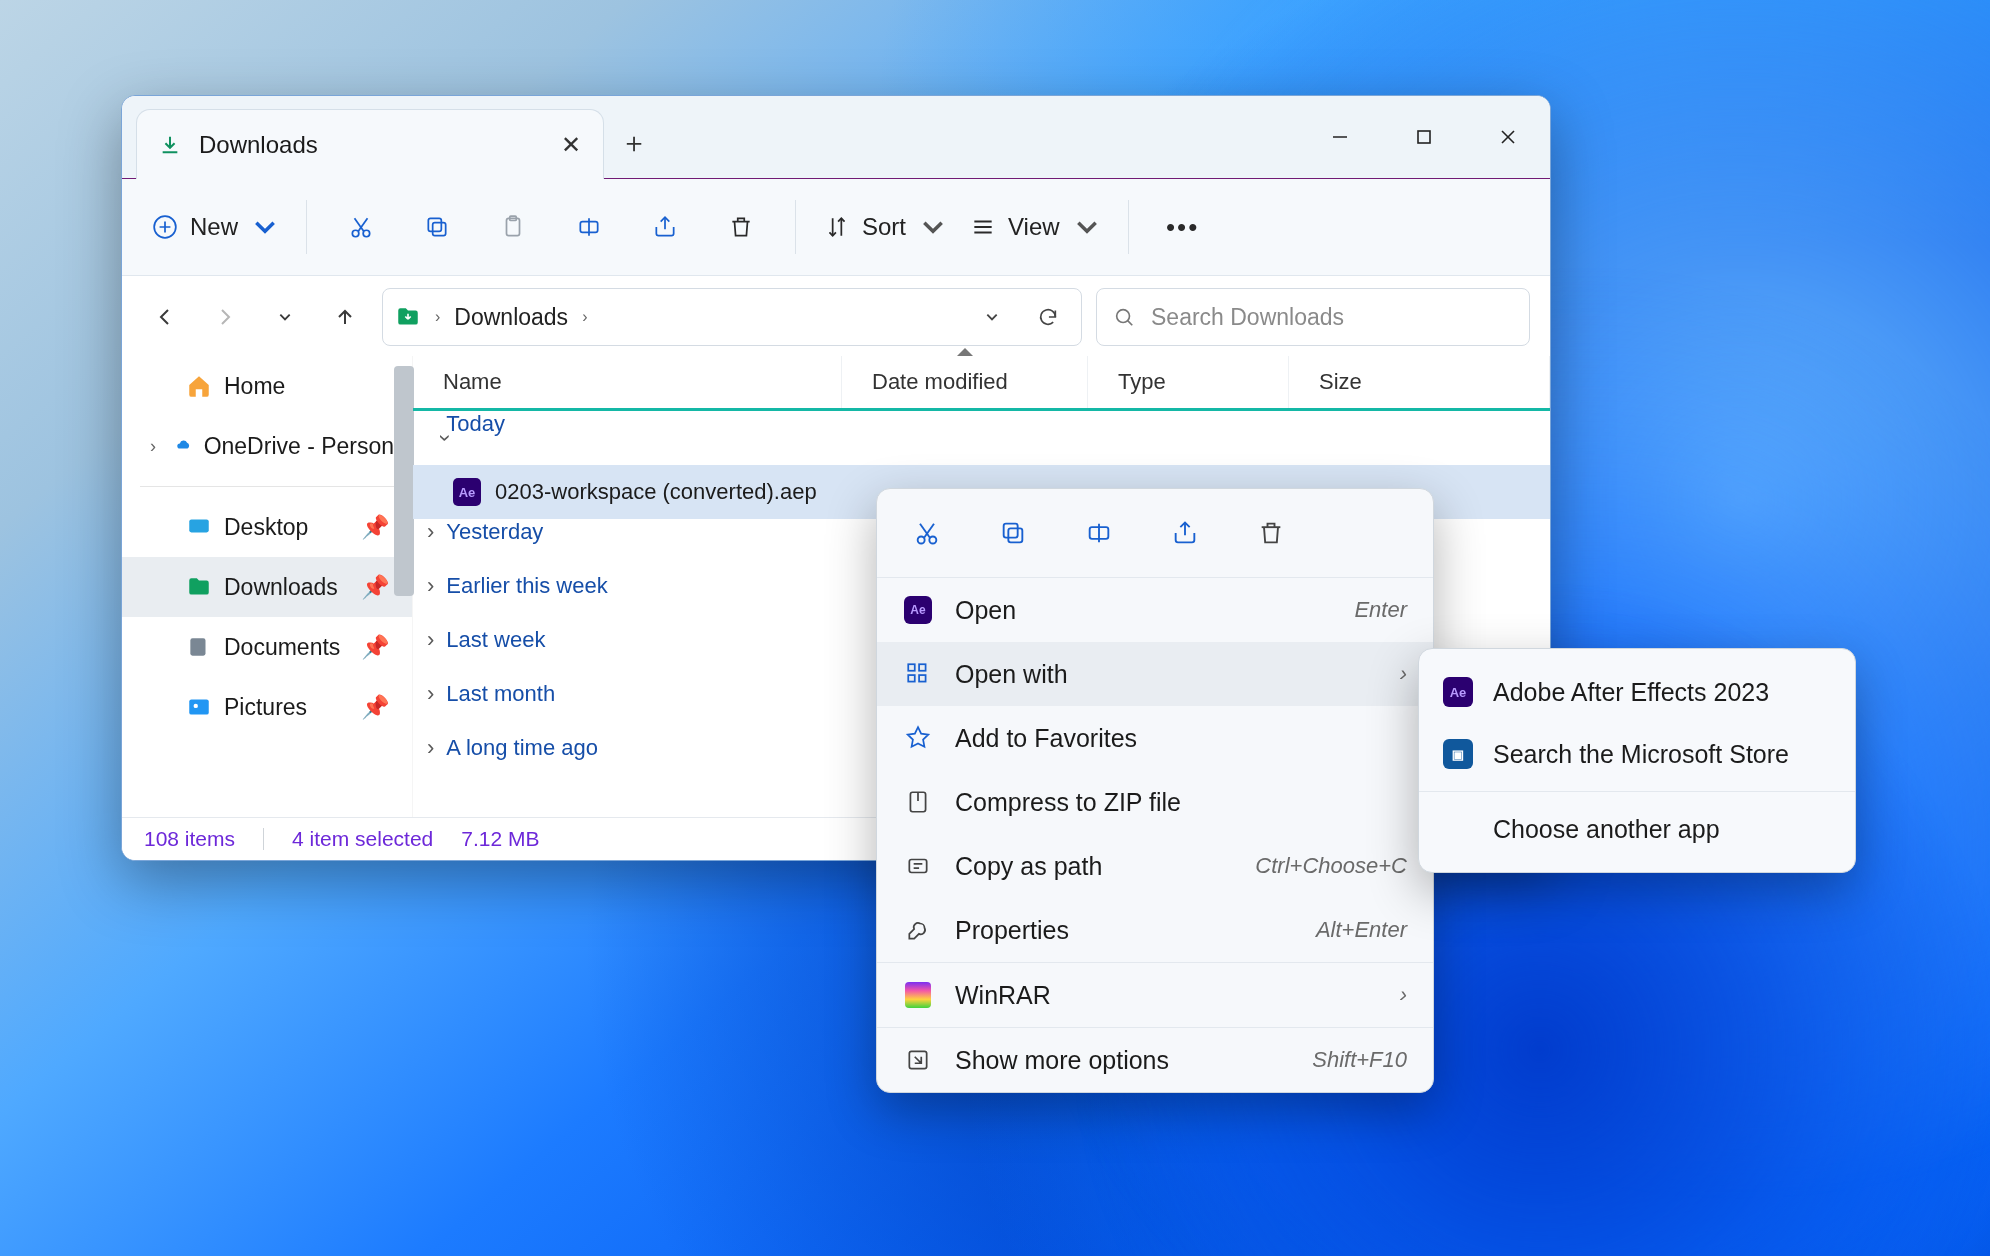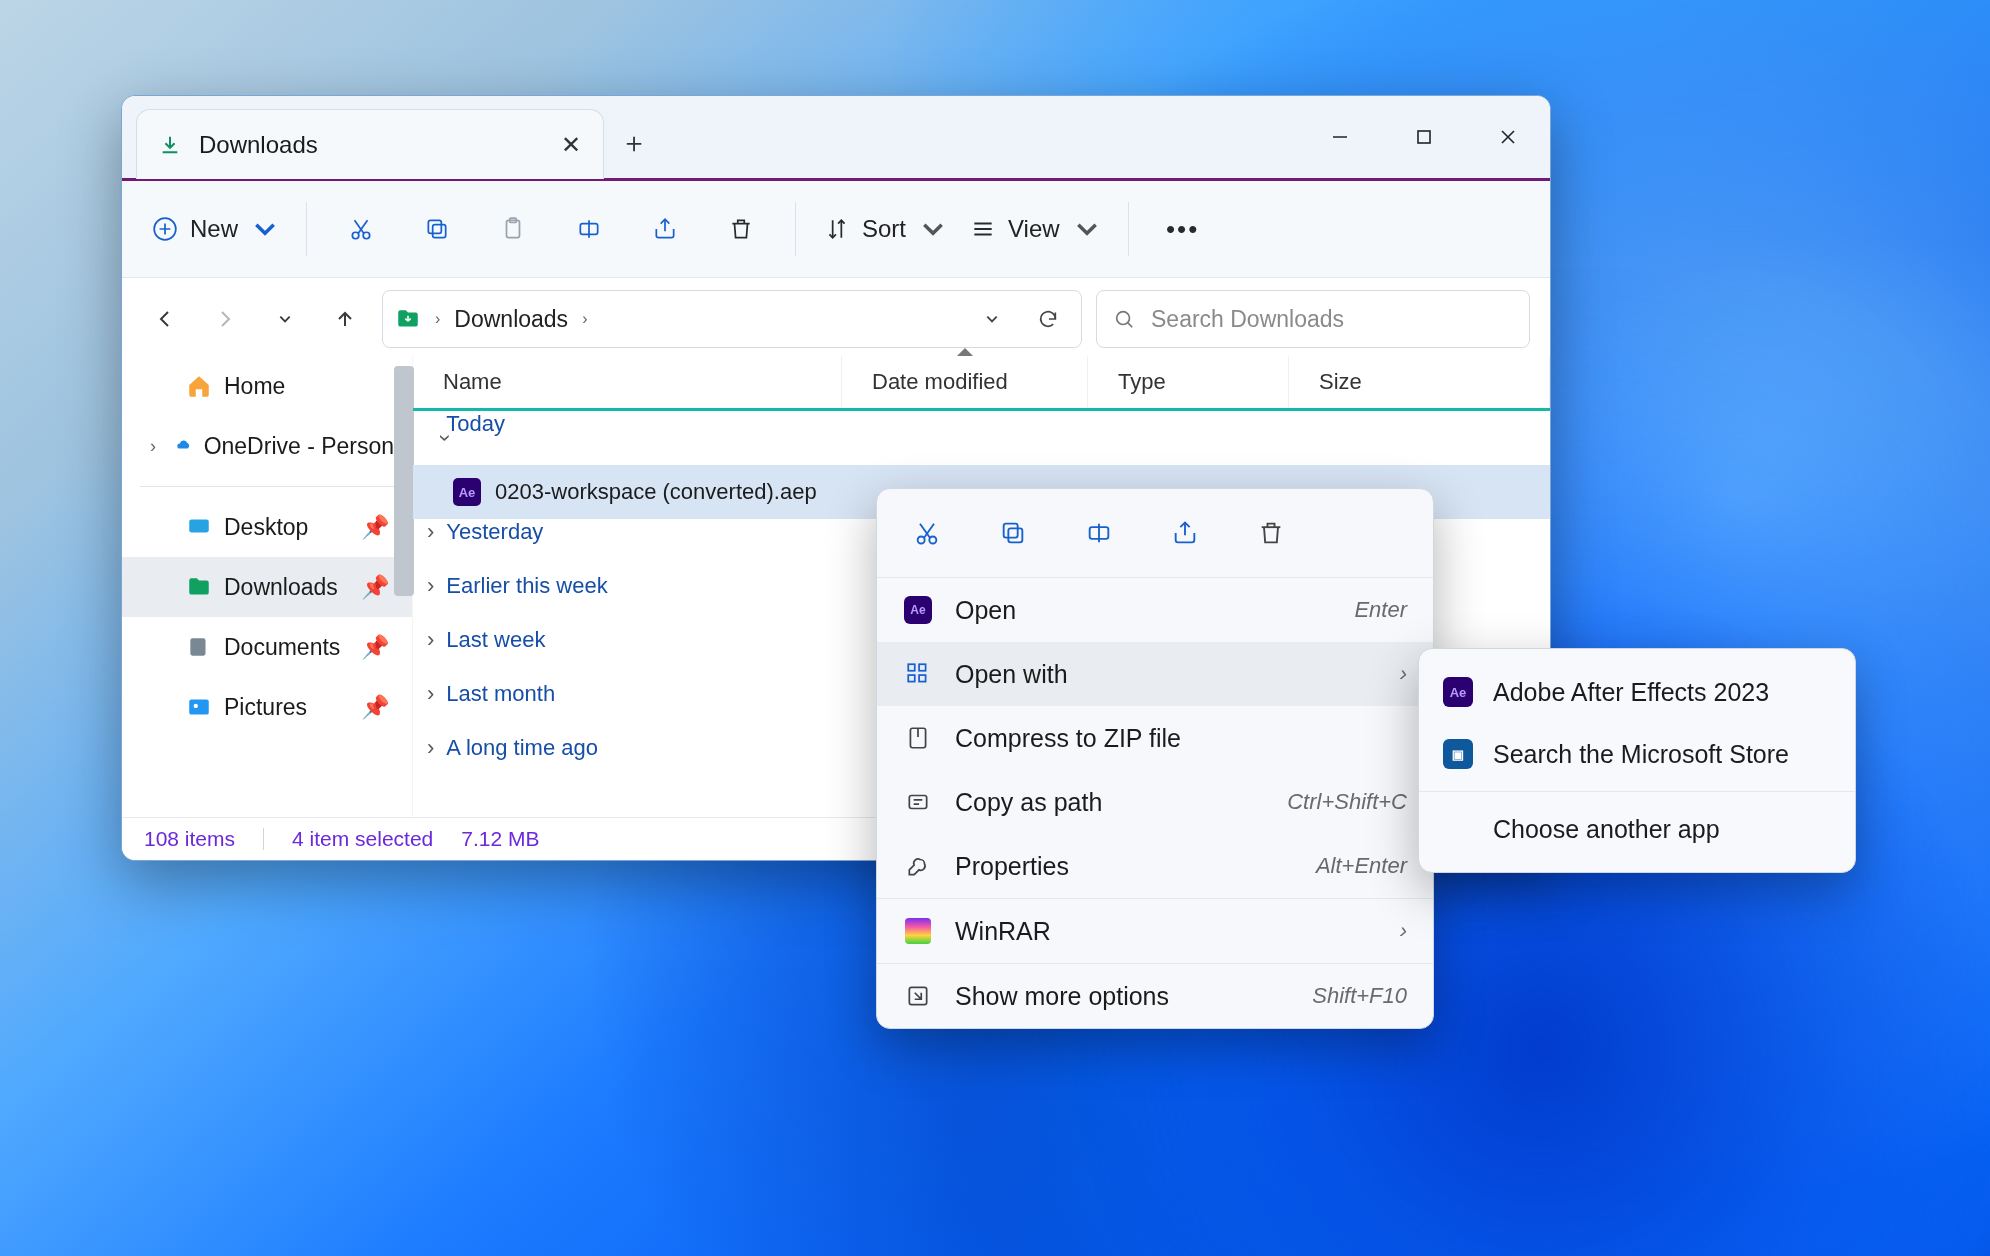--- a/index.html
+++ b/index.html
@@ -34,21 +34,21 @@
        border-radius:14px 14px 0 0;display:flex;align-items:center;padding:0 22px;box-sizing:border-box;
        position:relative;top:1px;}
   .tab svg{width:22px;height:22px;margin-right:18px;color:#0f915f;}
   .tab-title{font-size:24px;color:#1b1b1b;}
   .tab-close{margin-left:auto;font-size:24px;color:#333;cursor:pointer;}
   .new-tab{width:60px;display:flex;align-items:center;justify-content:center;margin-top:12px;color:#333;font-size:28px;cursor:pointer;}
   .winctrls{margin-left:auto;display:flex;align-items:center;}
   .winbtn{width:84px;height:82px;display:flex;align-items:center;justify-content:center;color:#222;cursor:pointer;}
   .winbtn svg{width:18px;height:18px;}
 
-  .toolbar{height:96px;background:#f6f9fc;border-top:3px solid #701a75;display:flex;align-items:center;padding:0 22px;gap:8px;}
+  .toolbar{height:96px;background:#f6f9fc;border-top:1px solid #701a75;display:flex;align-items:center;padding:0 22px;gap:8px;}
   .tool{height:52px;min-width:52px;border-radius:8px;display:flex;align-items:center;justify-content:center;color:#2a2a2a;cursor:pointer;padding:0 8px;}
   .tool svg{width:26px;height:26px;}
   .tool-label{font-size:24px;margin:0 6px 0 12px;color:#222;}
   .tool .chev{margin-left:8px;color:#555;}
   .tool.plus svg{color:#1860d0;}
   .vsep{width:1px;height:54px;background:#dbe2e9;margin:0 12px;}
 
   .navrow{height:82px;border-top:1px solid #e0e7ee;background:#fff;display:flex;align-items:center;padding:0 20px;gap:14px;}
   .navbtn{width:46px;height:46px;display:flex;align-items:center;justify-content:center;color:#3a3a3a;border-radius:6px;cursor:pointer;}
   .navbtn.disabled{color:#b6b6b6;}
@@ -445,36 +445,44 @@
           <rect x="13" y="3" width="6" height="6"></rect>
           <rect x="3" y="13" width="6" height="6"></rect>
           <rect x="13" y="13" width="6" height="6"></rect>
         </svg>
       </span>
     <span>Open with</span>
     <span class="right">›</span>
   </div>
   <div class="ctx-item">
     <span class="cicon">
+        <svg width="26" height="26" viewBox="0 0 24 24" fill="none" stroke="#1860d0" stroke-width="1.6">
+          <path d="M12 2l2.9 6 6.6.9-4.8 4.6 1.2 6.5L12 17l-5.9 3 1.2-6.5L2.5 8.9 9.1 8 12 2z"></path>
+        </svg>
+      </span>
+    <span>Add to Favorites</span>
+  </div>
+  <div class="ctx-item">
+    <span class="cicon">
         <svg width="26" height="26" viewBox="0 0 24 24" fill="none" stroke="#444" stroke-width="1.6">
           <rect x="5" y="3" width="14" height="18" rx="2"></rect>
           <line x1="12" y1="3" x2="12" y2="11"></line>
         </svg>
       </span>
     <span>Compress to ZIP file</span>
   </div>
   <div class="ctx-item">
     <span class="cicon">
         <svg width="26" height="26" viewBox="0 0 24 24" fill="none" stroke="#444" stroke-width="1.6">
           <rect x="4" y="6" width="16" height="12" rx="2"></rect>
           <path d="M8 10h8M8 14h5"></path>
         </svg>
       </span>
     <span>Copy as path</span>
-    <span class="right">Ctrl+Shift+C</span>
+    <span class="right">Ctrl+Choose+C</span>
   </div>
   <div class="ctx-item">
     <span class="cicon">
         <svg width="26" height="26" viewBox="0 0 24 24" fill="none" stroke="#444" stroke-width="1.6">
           <path d="M14 6a4 4 0 00-5.6 5.1L4 15.5V20h4.5l4.4-4.4A4 4 0 0018 10a4 4 0 00-4-4z"></path>
         </svg>
       </span>
     <span>Properties</span>
     <span class="right">Alt+Enter</span>
   </div>

